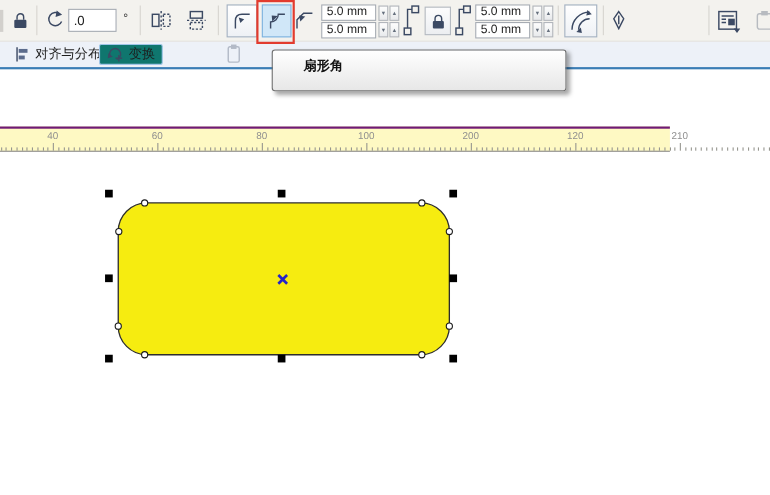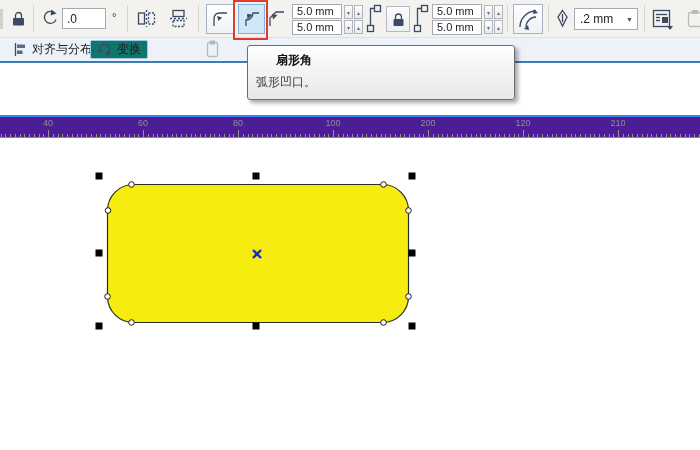--- a/index.html
+++ b/index.html
@@ -27,21 +27,21 @@
   .ghost{opacity:.32;}
   
   #dockerbar{left:0;top:38px;width:700px;height:23px;background:#edf1f8;border-bottom:2px solid #3a7db5;}
   .dock-btn{height:19px;display:flex;align-items:center;gap:5px;font-size:12px;color:#1d1d1d;padding:0 6px;border-radius:2px;}
   .dock-btn.active{background:#0f766e;border:1px solid #9fc5e8;box-sizing:border-box;}
   
   #tooltip{left:247px;top:45px;width:250px;z-index:100;background:linear-gradient(#ffffff,#e7e7e7);border:1px solid #6e6e6e;border-radius:3px;box-shadow:3px 3px 4px rgba(0,0,0,.35);padding:6px 8px 8px 8px;}
   #tooltip .tt-title{font-weight:bold;font-size:12px;color:#111;margin-bottom:5px;margin-left:20px;}
   #tooltip .tt-line{font-size:12px;color:#3c3c3c;line-height:17px;white-space:nowrap;}
   
-  #ruler{left:0;top:115px;width:700px;height:20px;background:#4c1d95;border-top:2px solid #3b82f6;border-bottom:1px solid #8c8c90;}
+  #ruler{left:0;top:115px;width:609px;height:20px;background:#fef9c3;border-top:2px solid #701a75;border-bottom:1px solid #8c8c90;}
   .r-label{position:absolute;top:1px;transform:translateX(-50%);font-size:9px;color:#8f8f8f;}
   .r-tick{position:absolute;bottom:0;width:1px;background:#96968f;}
   
   #canvas-svg{left:0;top:0;width:700px;height:450px;pointer-events:none;z-index:10;}
   .navy{stroke:#3b4963;fill:none;stroke-width:1.3;}
 </style>
 </head>
 <body>
 
 <div id="propbar" class="abs">
@@ -173,24 +173,20 @@
 
   <div class="abs vsep" style="left:548px;"></div>
 
   <div class="abs icon-btn" style="left:554px;top:9px;">
     <svg width="17" height="19">
         <polygon points="8.5,1.5 13,8 8.5,17 4,8" class="navy"></polygon>
         <line x1="8.5" y1="5" x2="8.5" y2="13" class="navy"></line>
       </svg>
   </div>
 
-  <div class="abs dd" style="left:574px;top:8px;">
-    <span>.2 mm</span>
-    <span class="caret">▼</span>
-  </div>
 
   <div class="abs vsep" style="left:644px;"></div>
 
   <div class="abs icon-btn" style="left:650px;top:7px;">
     <svg width="23" height="23">
         <rect x="3.5" y="3.5" width="16" height="16" class="navy"></rect>
         <line x1="6" y1="7.5" x2="17" y2="7.5" class="navy" stroke-width="1"></line>
         <line x1="6" y1="10.5" x2="10" y2="10.5" class="navy" stroke-width="1"></line>
         <line x1="6" y1="13.5" x2="10" y2="13.5" class="navy" stroke-width="1"></line>
         <rect x="12" y="10" width="6" height="6" fill="#3b4963"></rect>
@@ -227,21 +223,20 @@
   <div class="abs icon-btn ghost" style="left:203px;top:1px;">
     <svg width="18" height="21">
         <rect x="4.5" y="3.5" width="10" height="14" rx="1.5" class="navy"></rect>
         <rect x="7" y="1.5" width="5" height="4" fill="#3b4963"></rect>
       </svg>
   </div>
 </div>
 
 <div id="tooltip" class="abs">
   <div class="tt-title">扇形角</div>
-  <div class="tt-line">弧形凹口。</div>
 </div>
 
 <div id="ruler" class="abs">
     <span class="r-label" style="left: 48px;">40</span>
     <span class="r-label" style="left: 143px;">60</span>
     <span class="r-label" style="left: 238px;">80</span>
     <span class="r-label" style="left: 333px;">100</span>
     <span class="r-label" style="left: 428px;">200</span>
     <span class="r-label" style="left: 523px;">120</span>
     <span class="r-label" style="left: 618px;">210</span>

